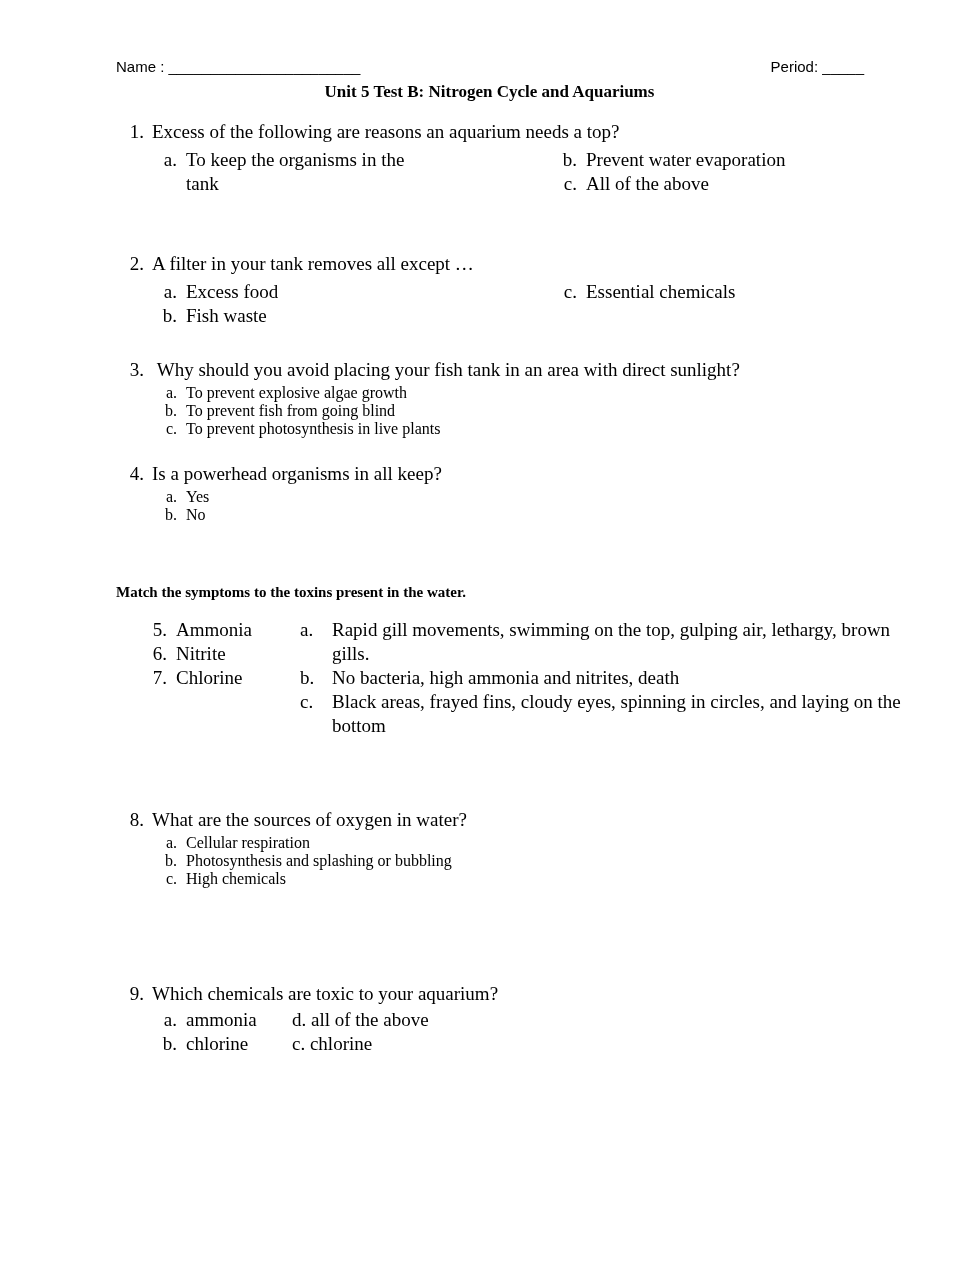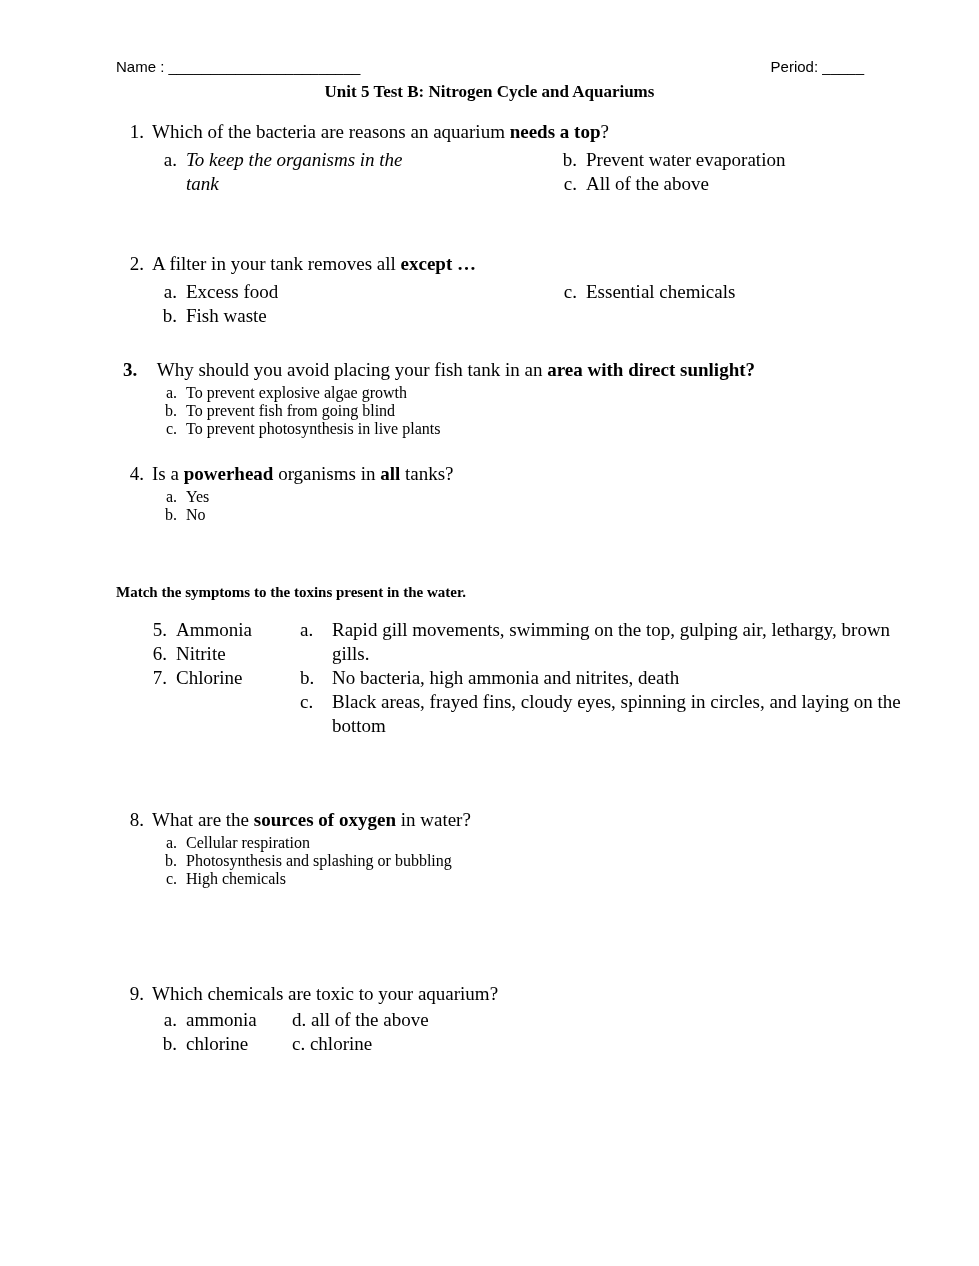--- a/index.html
+++ b/index.html
@@ -70,22 +70,21 @@
     width: 36px;
     text-align: right;
     flex: none;
     padding-right: 8px;
     box-sizing: border-box;
   }
   .q-text {
     flex: 1;
   }
   .bold {
-    font-weight: bold;
-    text-align: center;
+    font-weight: normal;
   }
   .answers {
     margin-top: 2px;
     position: relative;
   }
   .ans-row {
     display: flex;
     font-size: 19px;
     line-height: 24px;
   }
@@ -184,27 +183,27 @@
     <span class="header-period">Period: _____</span>
   </div>
 
   <div class="doc-title">Unit 5 Test B: Nitrogen Cycle and Aquariums</div>
 
   <div class="content">
 
     <div class="q-block">
       <div class="q-line" style="margin-left:116px;">
         <span class="q-num">1.</span>
-        <span class="q-text"><span>Which of the bacteria are reasons an aquarium </span><span class="bold">needs a top</span><span>?</span></span>
+        <span class="q-text"><span>Excess of the following are reasons an aquarium </span><span class="bold">needs a top</span><span>?</span></span>
       </div>
       <div class="answers" style="margin-left:152px; margin-top:4px;">
         <div class="ans-row">
           <div class="ans-col ans-col-left">
             <span class="ans-letter">a.</span>
-            <span class="ans-text" style="max-width:250px;font-style:italic;">To keep the organisms in the tank</span>
+            <span class="ans-text" style="max-width:250px;">To keep the organisms in the tank</span>
           </div>
           <div style="flex:1;">
             <div class="ans-col">
               <span class="ans-letter">b.</span>
               <span class="ans-text">Prevent water evaporation</span>
             </div>
             <div class="ans-col">
               <span class="ans-letter">c.</span>
               <span class="ans-text">All of the above</span>
             </div>
@@ -263,21 +262,21 @@
           <span class="ans-text">To prevent photosynthesis in live plants</span>
         </div>
       </div>
     </div>
 
     <div class="gap-24"></div>
 
     <div class="q-block">
       <div class="q-line" style="margin-left:116px;">
         <span class="q-num">4.</span>
-        <span class="q-text"><span>Is a </span><span class="bold">powerhead</span><span> organisms in </span><span class="bold">all</span><span> tanks?</span></span>
+        <span class="q-text"><span>Is a </span><span class="bold">powerhead</span><span> organisms in </span><span class="bold">all</span><span> keep?</span></span>
       </div>
       <div class="answers" style="margin-left:152px; margin-top:2px;">
         <div class="ans-col">
           <span class="ans-letter">a.</span>
           <span class="ans-text">Yes</span>
         </div>
         <div class="ans-col">
           <span class="ans-letter">b.</span>
           <span class="ans-text">No</span>
         </div>

